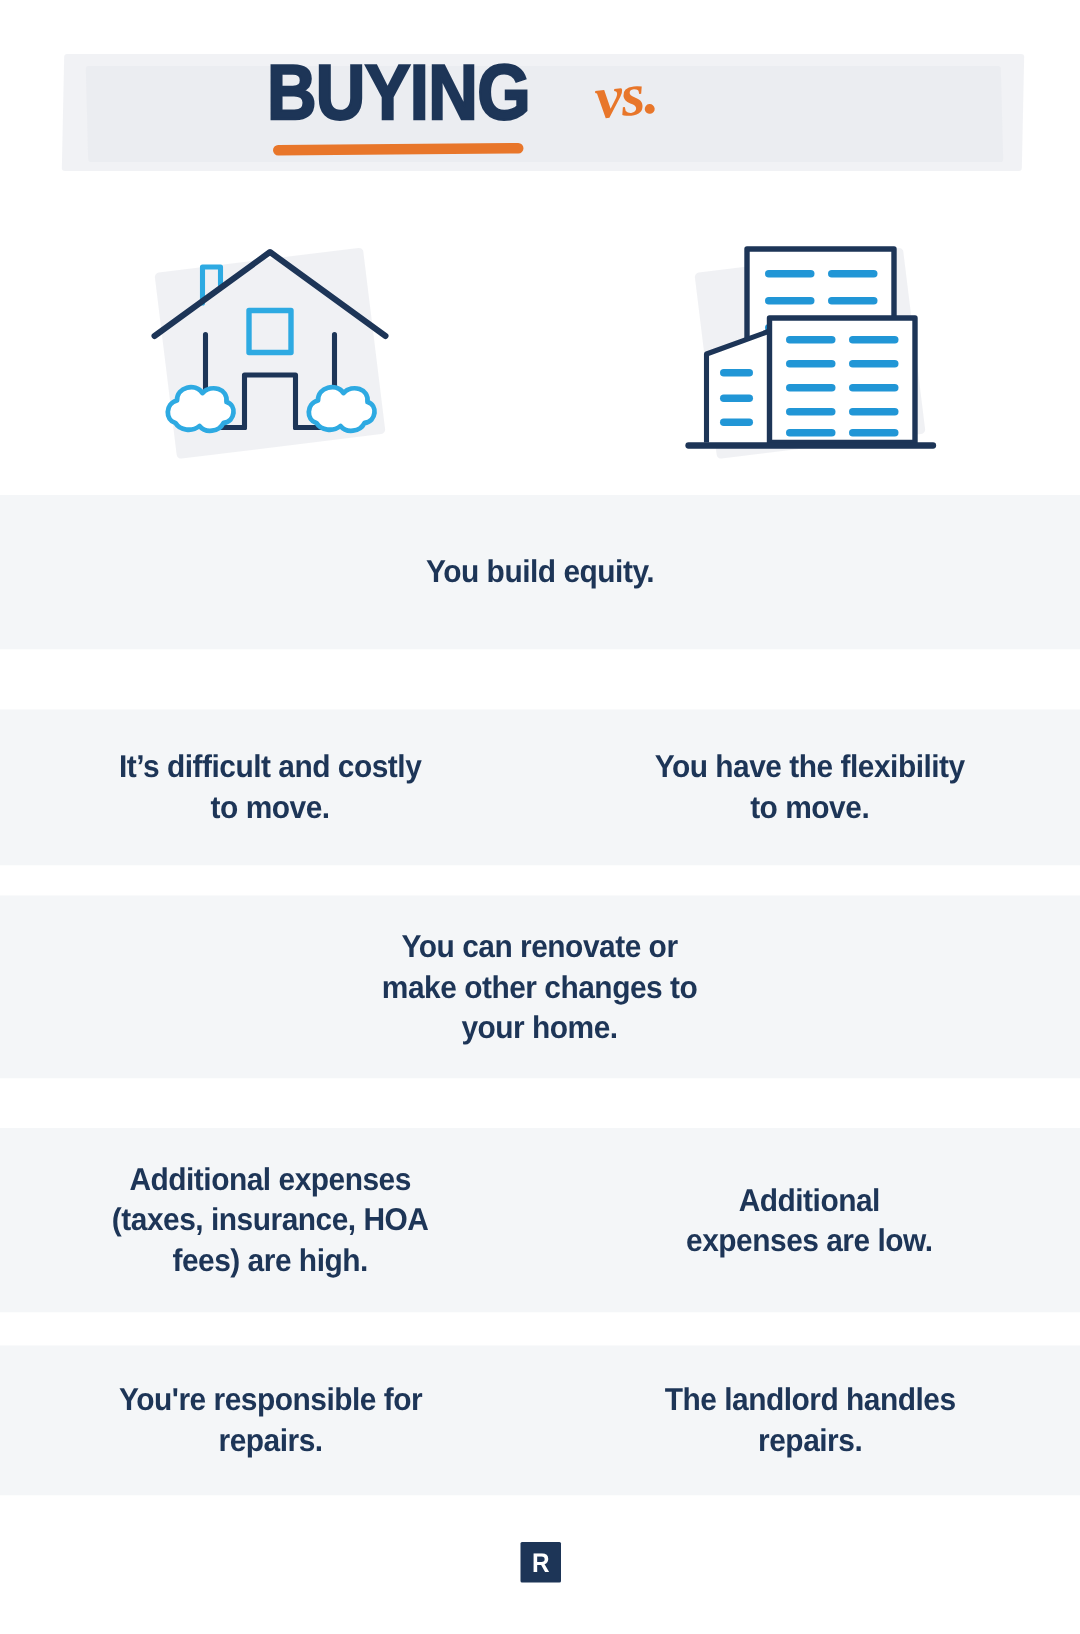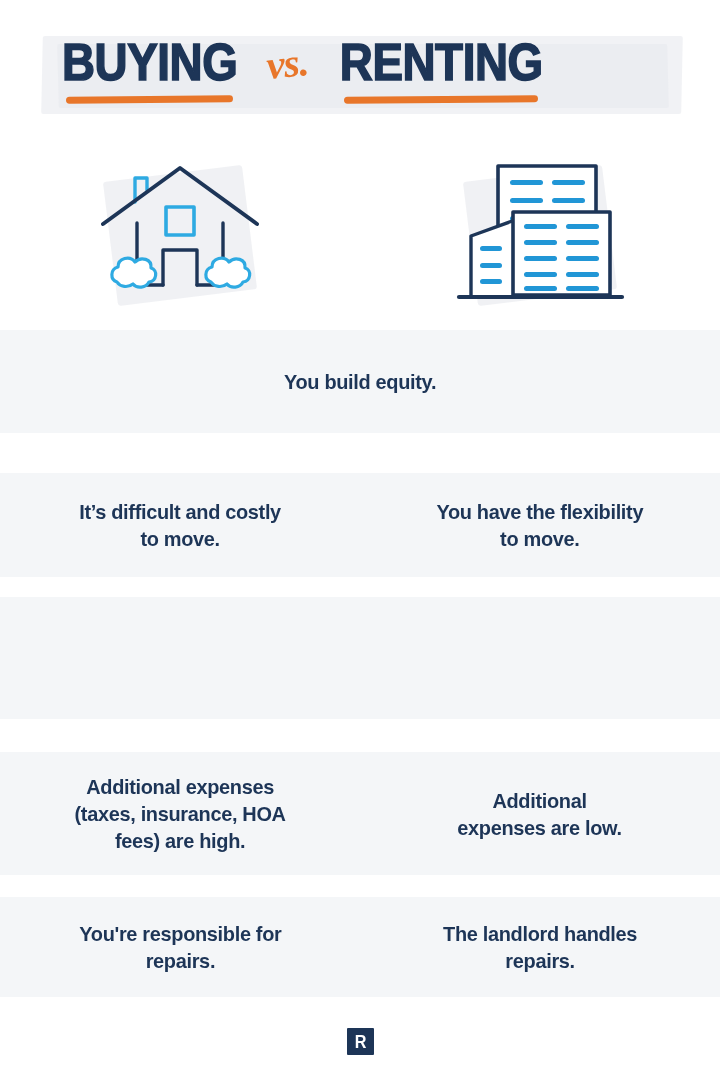--- a/index.html
+++ b/index.html
@@ -43,21 +43,21 @@
   }
   .title-row {
     position: absolute;
     left: 0;
     top: 0;
     width: 606px;
     height: 140px;
     display: flex;
     align-items: center;
     justify-content: center;
-    gap: 16px;
+    gap: 30px;
   }
   .title-word {
     position: relative;
     display: inline-block;
     padding-bottom: 16px;
   }
   .title-word .tw-text {
     display: block;
     font-family: "Liberation Sans", sans-serif;
     font-weight: 700;
@@ -186,24 +186,20 @@
   <div class="title-brush b2"></div>
   <div class="title-row">
 
     <div class="title-word">
       <span class="tw-text">BUYING</span>
       <span class="title-underline"></span>
     </div>
 
     <span class="title-vs">vs.</span>
 
-    <div class="title-word">
-      <span class="tw-text">RENTING</span>
-      <span class="title-underline"></span>
-    </div>
 
   </div>
 </div>
 
 <div class="icons-row">
 
   <div class="icon-cell">
     <div class="icon-smudge"></div>
     <svg width="170" height="150" viewBox="0 0 170 150">
 
@@ -281,20 +277,25 @@
 to move.</p>
     </div>
     <div class="cmp-cell">
       <p>You have the flexibility
 to move.</p>
     </div>
   </div>
   <div class="cmp-gap" style="height:20px"></div>
 
   <div class="cmp-row" style="height:122px">
+    <div class="cmp-cell">
+      <p>You can renovate or
+make other changes to
+your home.</p>
+    </div>
   </div>
   <div class="cmp-gap" style="height:33px"></div>
 
   <div class="cmp-row" style="height:123px">
     <div class="cmp-cell">
       <p>Additional expenses
 (taxes, insurance, HOA
 fees) are high.</p>
     </div>
     <div class="cmp-cell">

